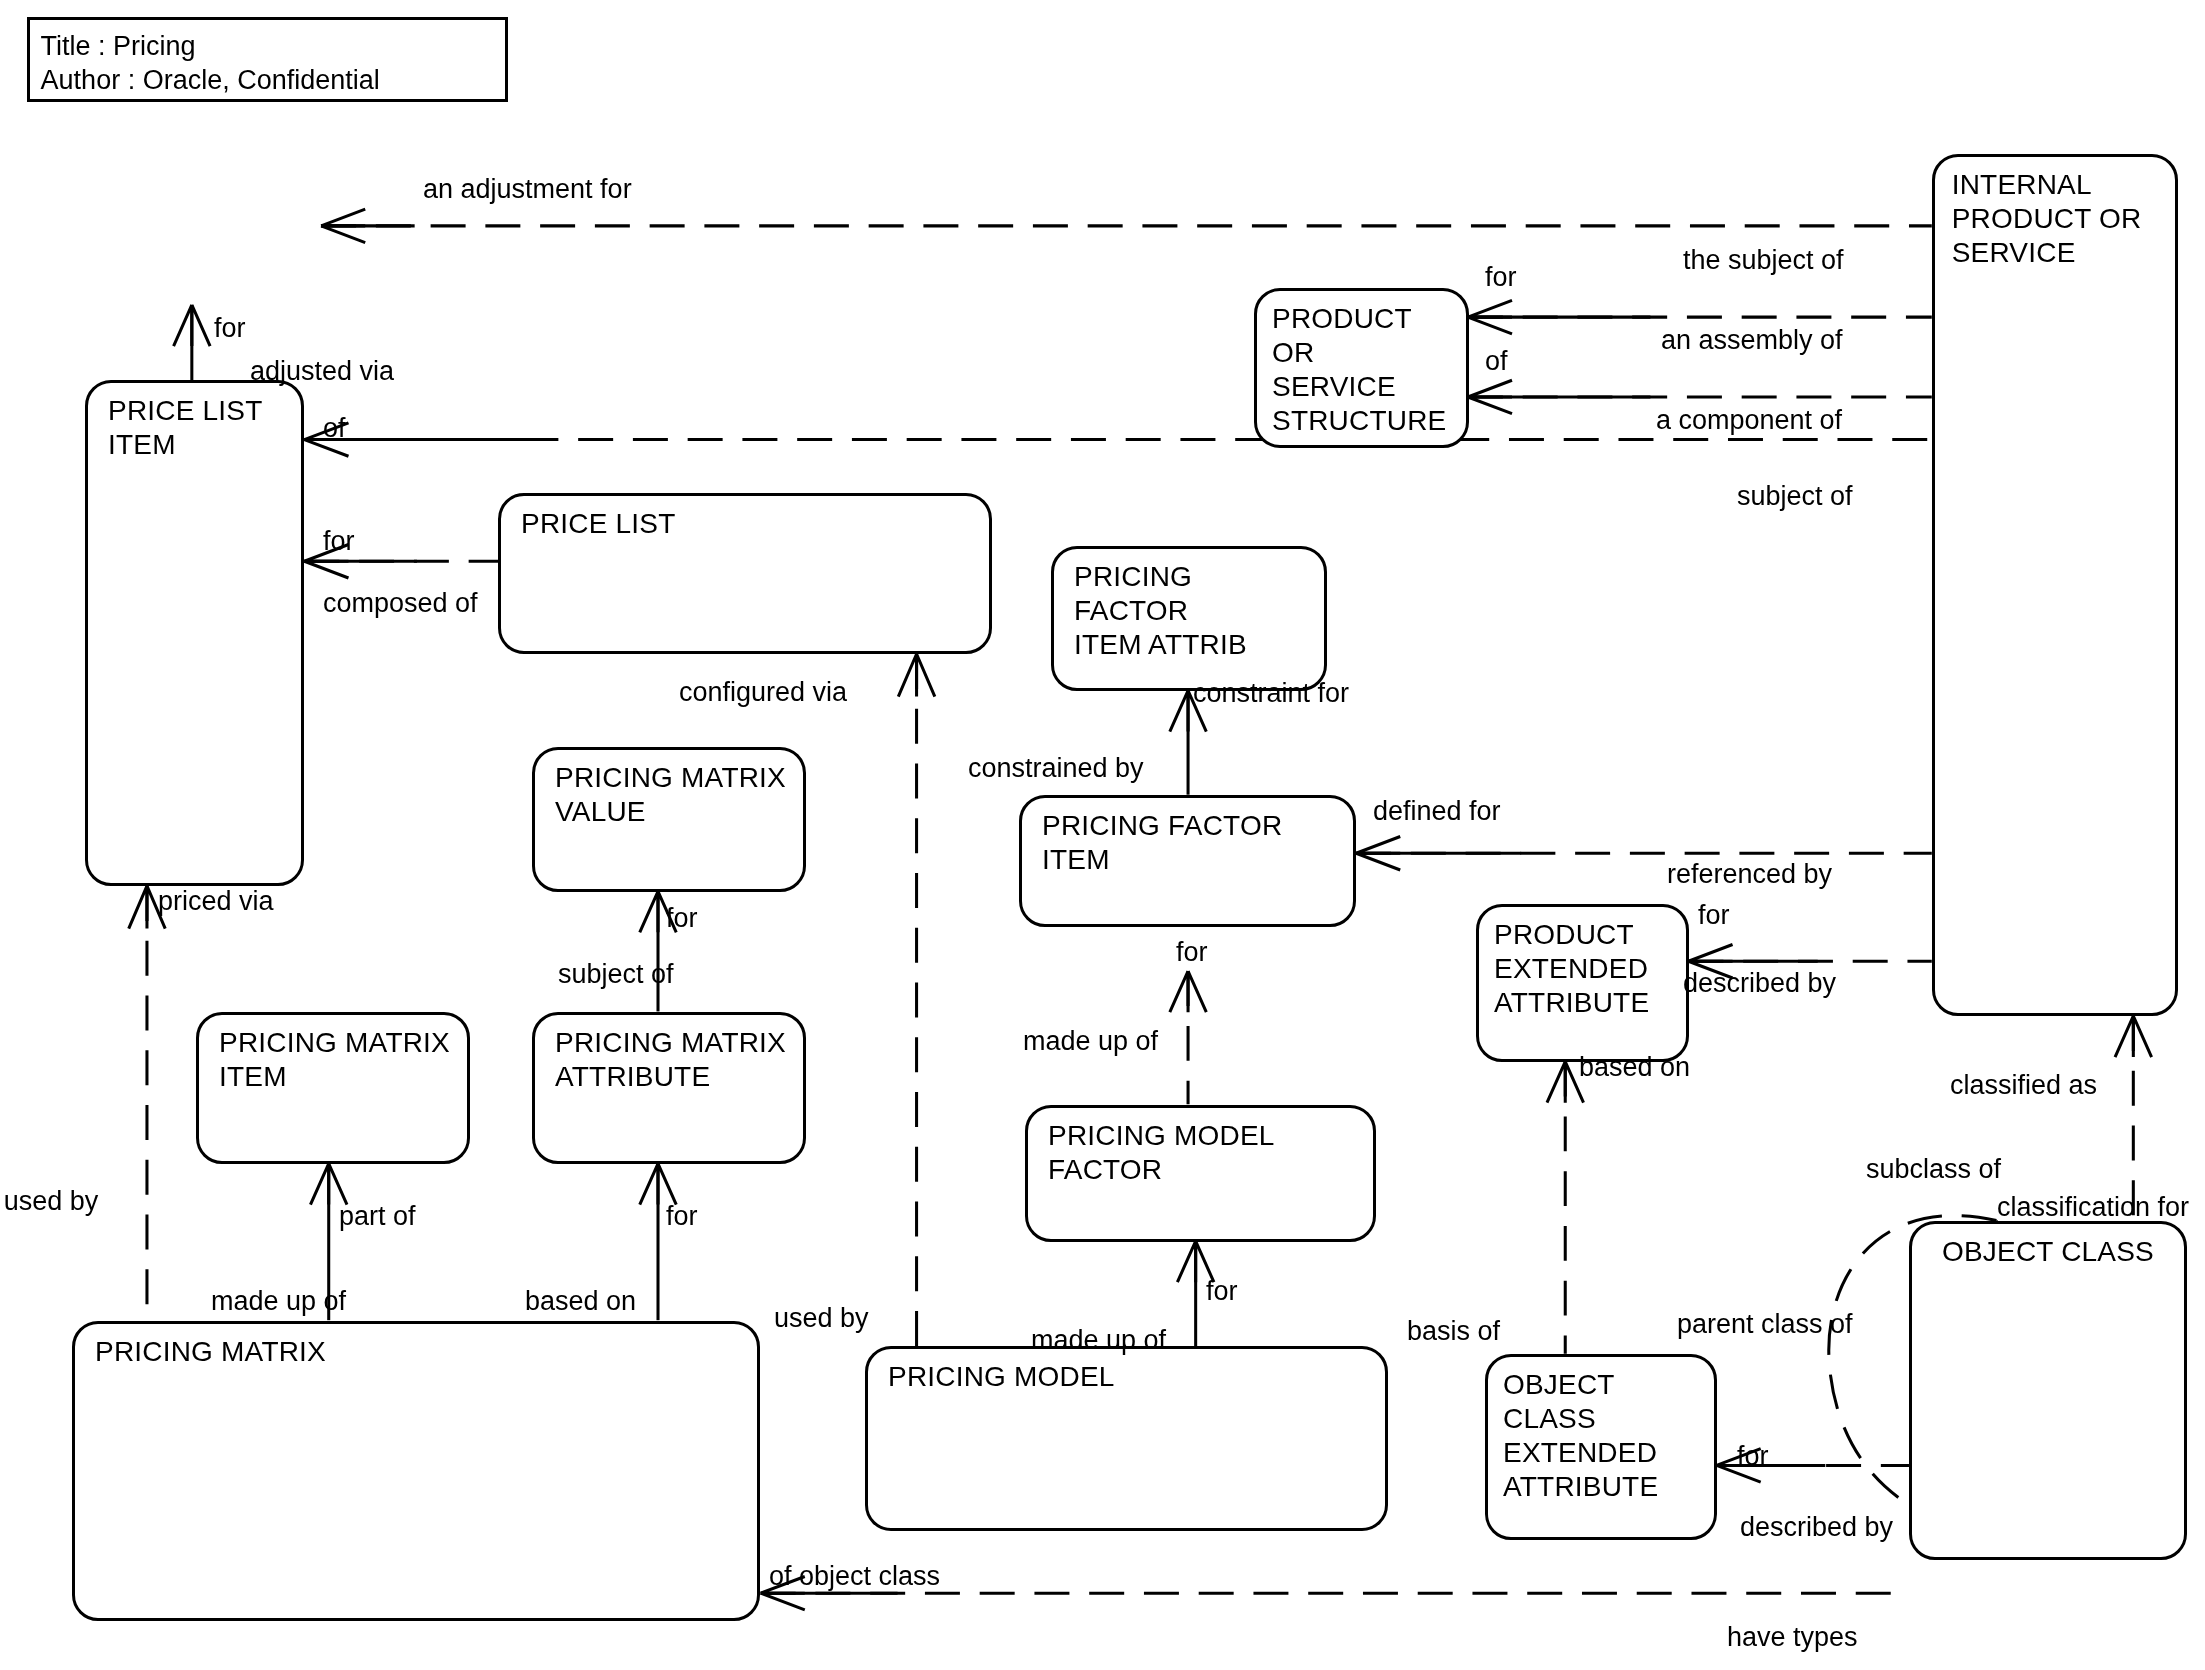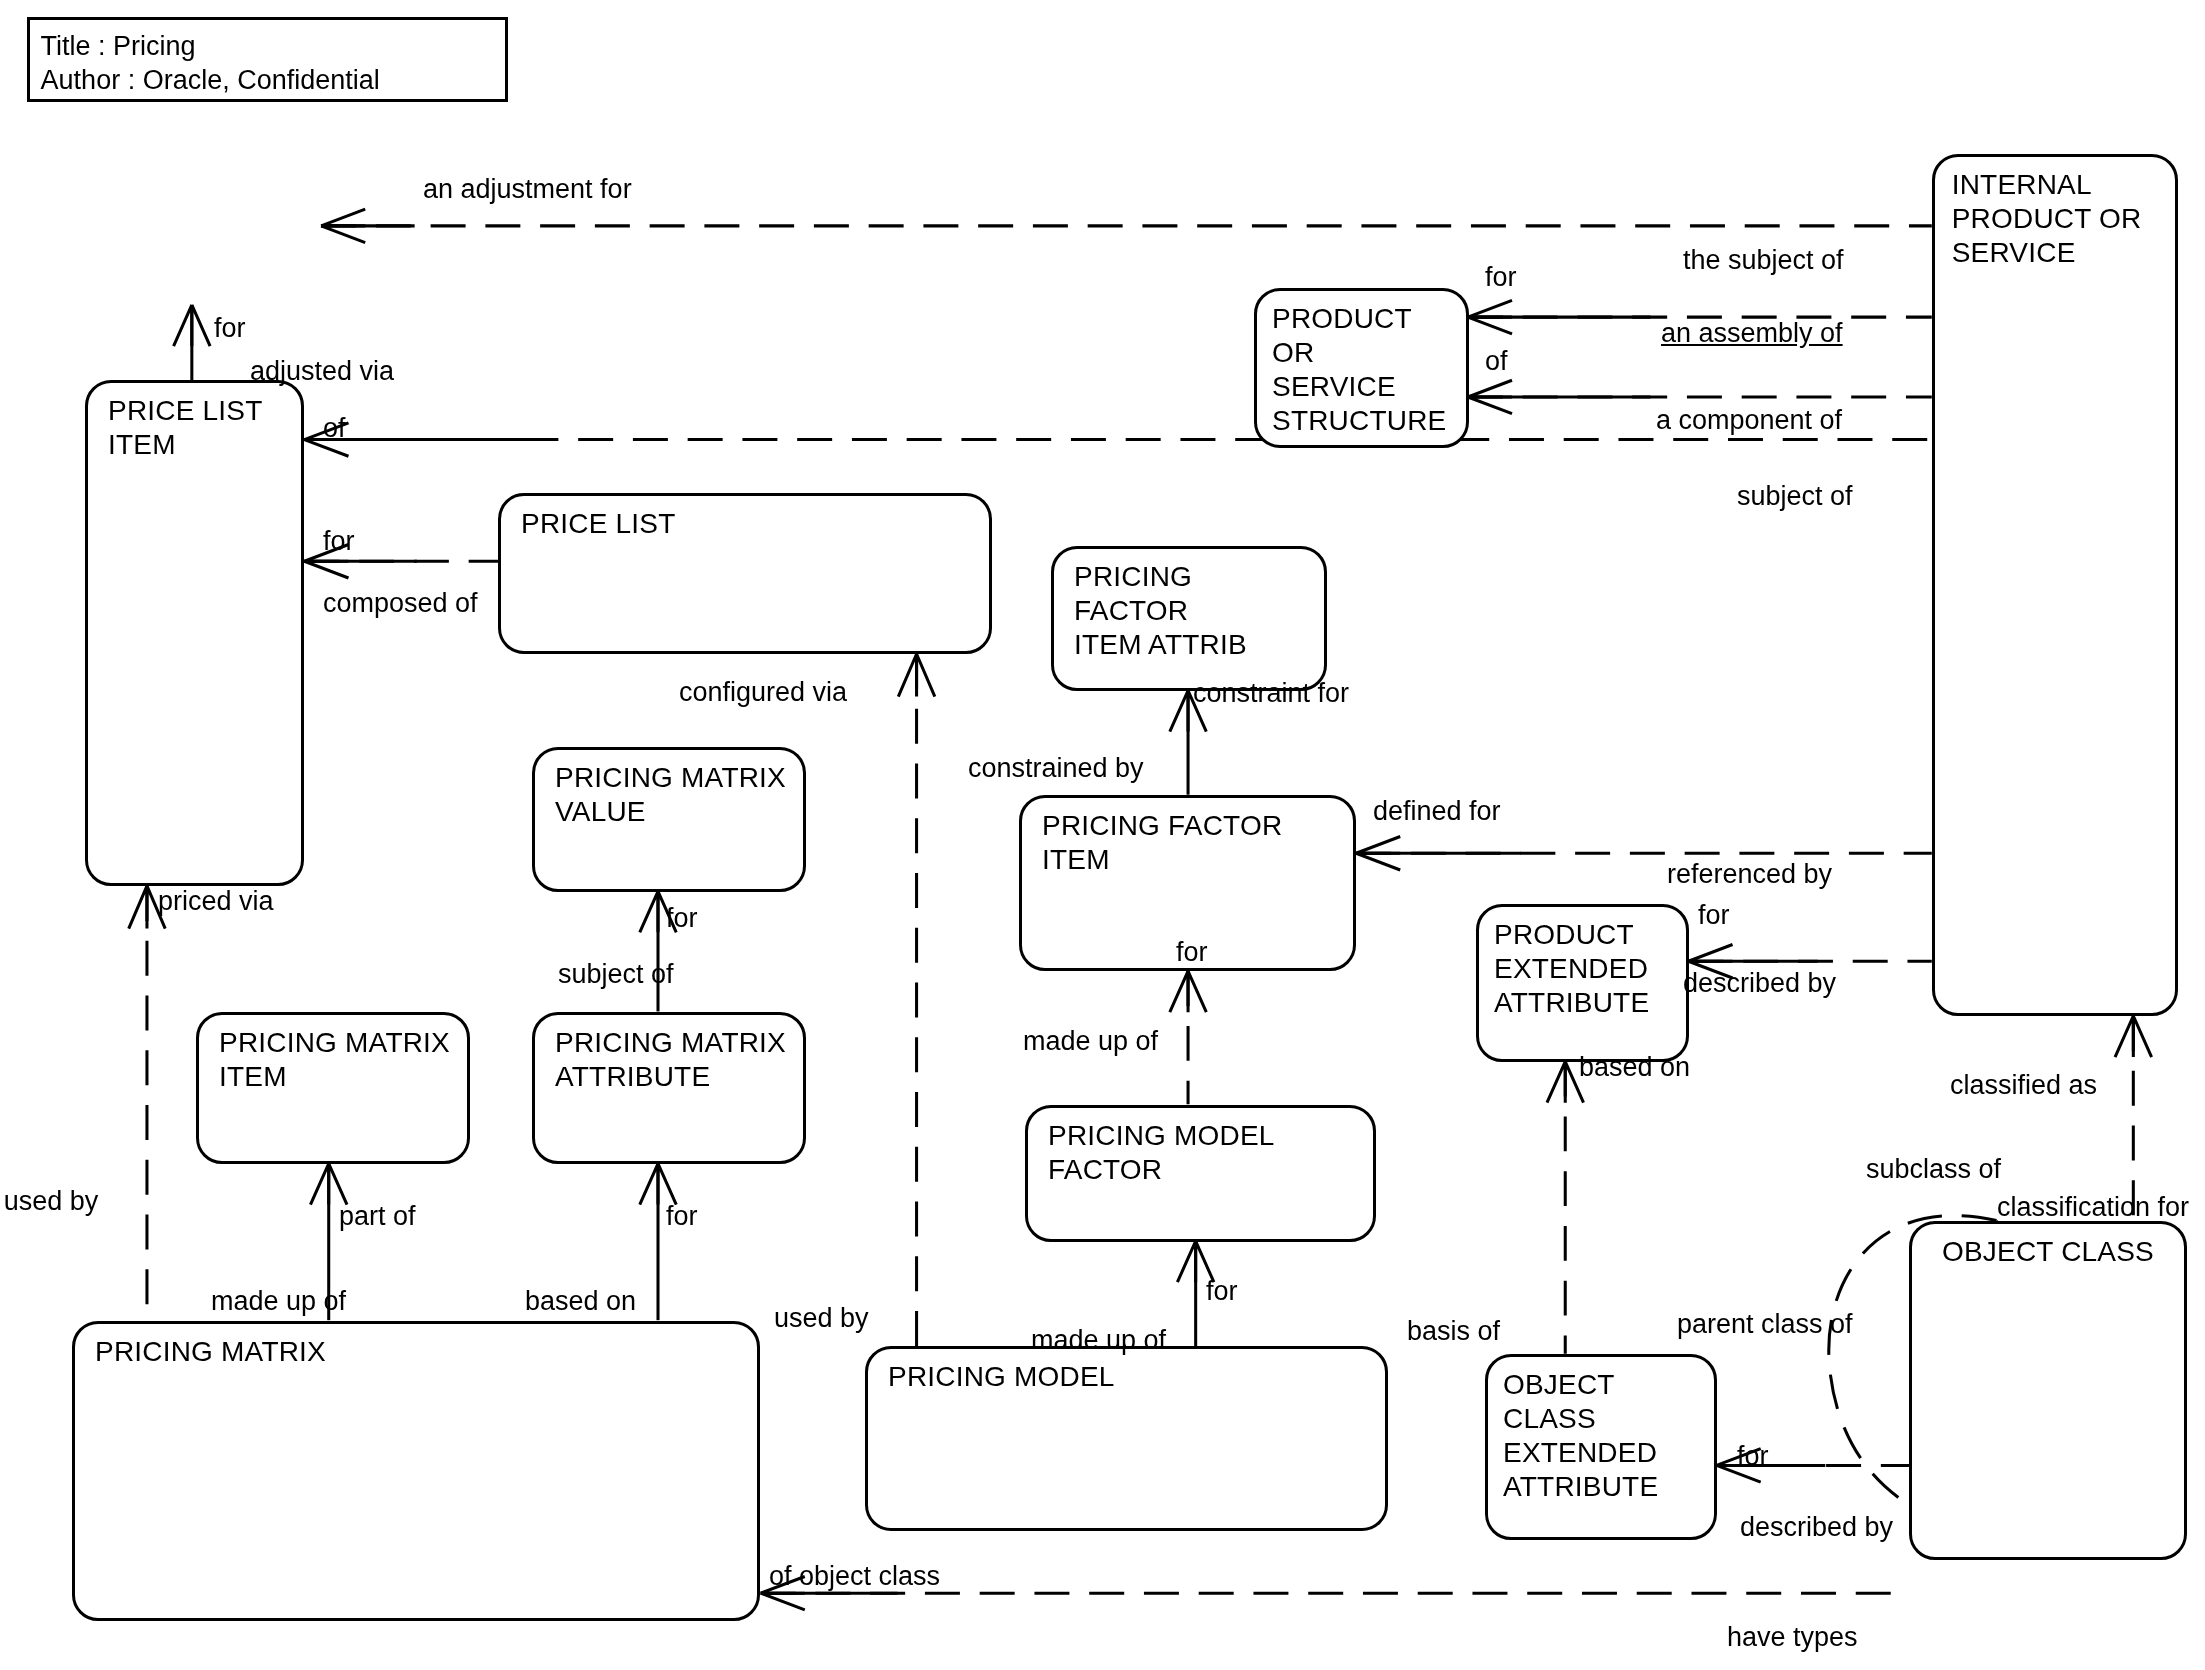--- a/index.html
+++ b/index.html
@@ -137,21 +137,21 @@
 SERVICE
 STRUCTURE</div>
 
   <div class="ent" style="left:1932px;top:154px;width:246px;height:862px;padding-left:16.7px;">INTERNAL
 PRODUCT OR
 SERVICE</div>
 
   <div class="ent" style="left:1051px;top:546px;width:276px;height:145px;">PRICING FACTOR
 ITEM ATTRIB</div>
 
-  <div class="ent" style="left:1019px;top:795px;width:337px;height:176px;">PRICING FACTOR ITEM</div>
+  <div class="ent" style="left:1019px;top:795px;width:337px;height:132px;">PRICING FACTOR ITEM</div>
 
   <div class="ent" style="left:532px;top:747px;width:274px;height:145px;">PRICING MATRIX
 VALUE</div>
 
   <div class="ent" style="left:196px;top:1012px;width:274px;height:152px;">PRICING MATRIX
 ITEM</div>
 
   <div class="ent" style="left:532px;top:1012px;width:274px;height:152px;">PRICING MATRIX
 ATTRIBUTE</div>
 
@@ -168,21 +168,21 @@
 
   <div class="ent" style="left:1485px;top:1354px;width:232px;height:186px;padding-left:15px;">OBJECT CLASS
 EXTENDED
 ATTRIBUTE</div>
 
   <div class="ent" style="left:1909px;top:1221px;width:278px;height:339px;padding-left:30px;">OBJECT CLASS</div>
 
   <div class="lbl" style="left:423px;top:176px;">an adjustment for</div>
   <div class="lbl" style="left:1683px;top:247px;">the subject of</div>
   <div class="lbl" style="left:1485px;top:264px;">for</div>
-  <div class="lbl" style="left:1661px;top:320px;text-decoration:underline;">an assembly of</div>
+  <div class="lbl" style="left:1661px;top:327px;">an assembly of</div>
   <div class="lbl" style="left:1485px;top:348px;">of</div>
   <div class="lbl" style="left:1656px;top:407px;">a component of</div>
   <div class="lbl" style="left:214px;top:315px;">for</div>
   <div class="lbl" style="left:250px;top:358px;">adjusted via</div>
   <div class="lbl" style="left:323px;top:415px;">of</div>
   <div class="lbl" style="left:1737px;top:483px;">subject of</div>
   <div class="lbl" style="left:323px;top:528px;">for</div>
   <div class="lbl" style="left:323px;top:590px;">composed of</div>
   <div class="lbl" style="left:679px;top:679px;">configured via</div>
   <div class="lbl" style="left:1193px;top:680px;">constraint for</div>

